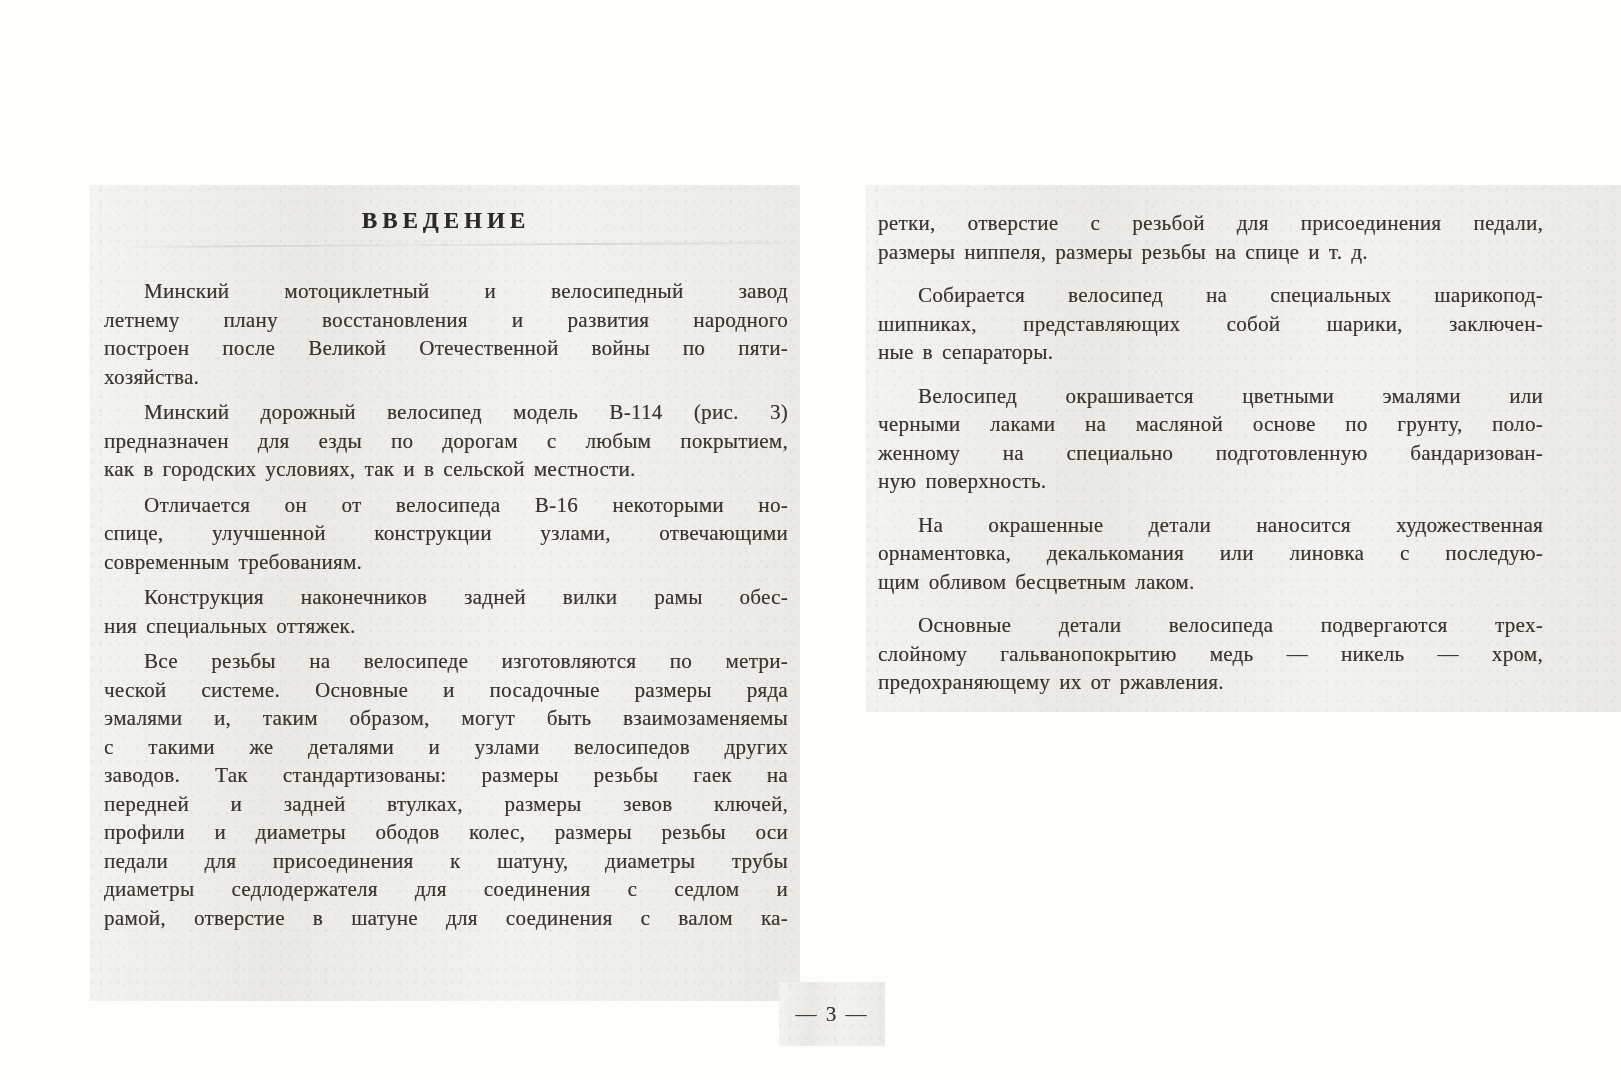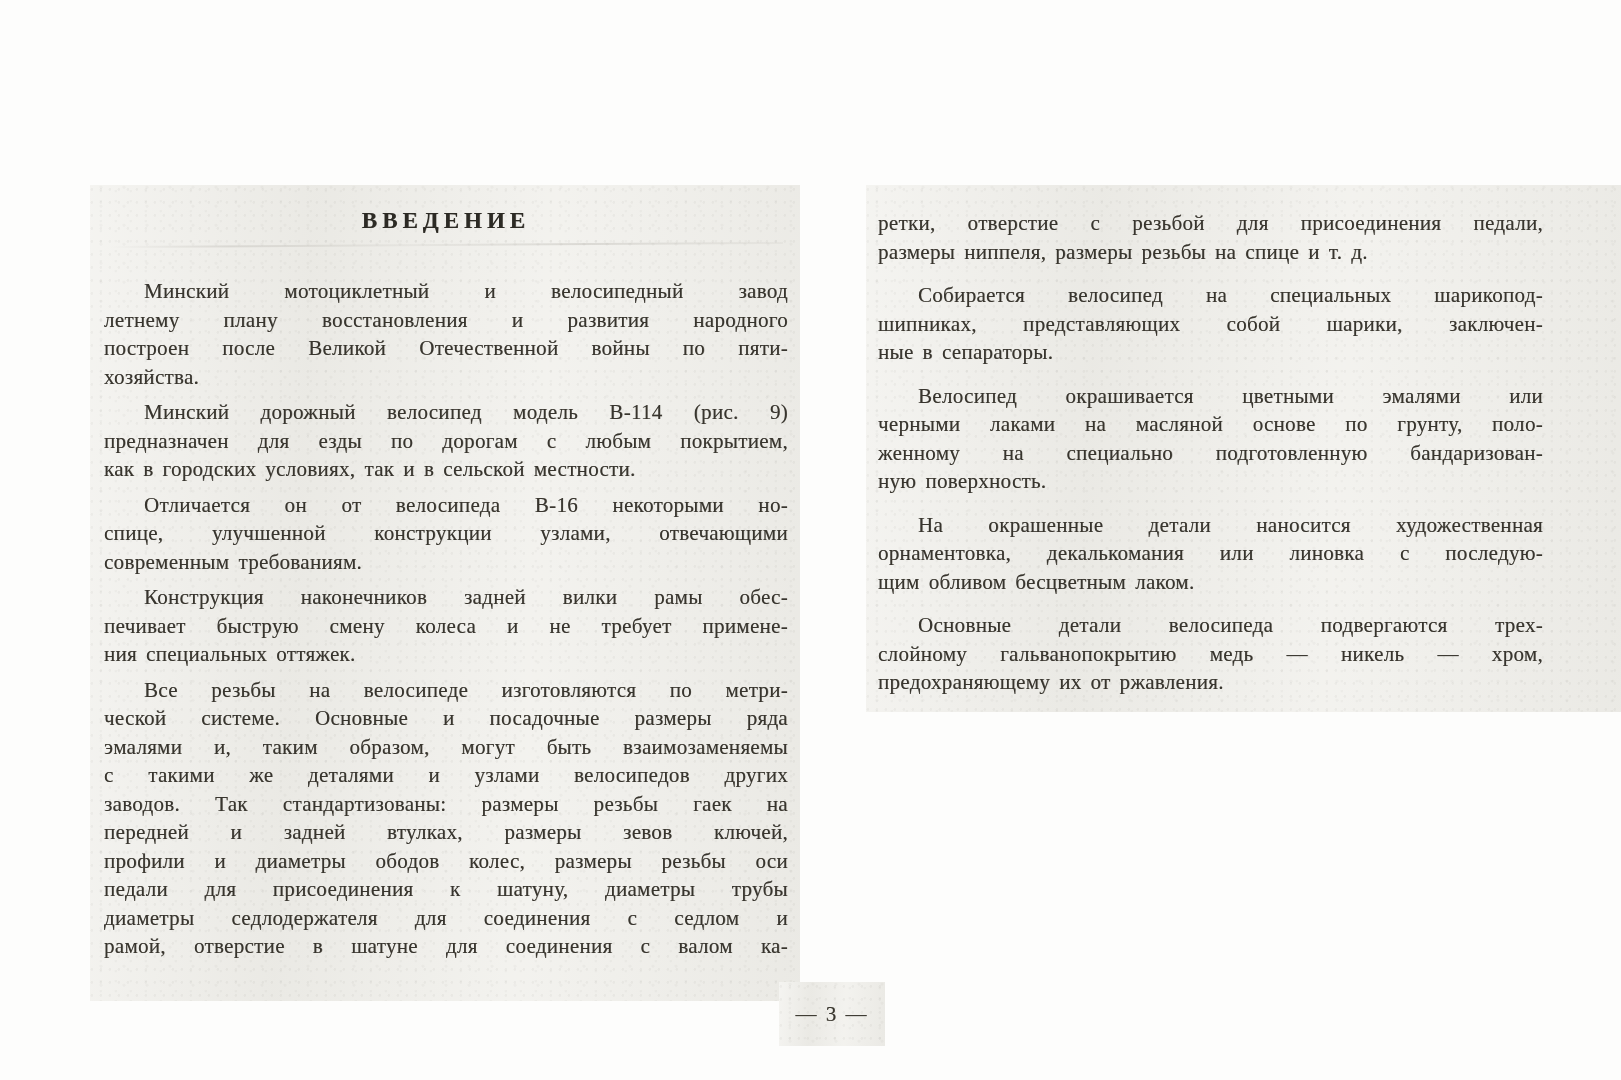--- a/index.html
+++ b/index.html
@@ -110,34 +110,33 @@
     <div class="crease"></div>
 
     <div class="para">
       <div class="line first">Минский мотоциклетный и велосипедный завод</div>
       <div class="line">летнему плану восстановления и развития народного</div>
       <div class="line">построен после Великой Отечественной войны по пяти-</div>
       <div class="line last">хозяйства.</div>
     </div>
 
     <div class="para">
-      <div class="line first">Минский дорожный велосипед модель В-114 (рис. 9)</div>
+      <div class="line first">Минский дорожный велосипед модель В-114 (рис. 3)</div>
       <div class="line">предназначен для езды по дорогам с любым покрытием,</div>
       <div class="line last">как в городских условиях, так и в сельской местности.</div>
     </div>
 
     <div class="para">
       <div class="line first">Отличается он от велосипеда В-16 некоторыми но-</div>
       <div class="line">спице, улучшенной конструкции узлами, отвечающими</div>
       <div class="line last">современным требованиям.</div>
     </div>
 
     <div class="para">
       <div class="line first">Конструкция наконечников задней вилки рамы обес-</div>
-      <div class="line">печивает быструю смену колеса и не требует примене-</div>
       <div class="line last">ния специальных оттяжек.</div>
     </div>
 
     <div class="para">
       <div class="line first">Все резьбы на велосипеде изготовляются по метри-</div>
       <div class="line">ческой системе. Основные и посадочные размеры ряда</div>
       <div class="line">эмалями и, таким образом, могут быть взаимозаменяемы</div>
       <div class="line">с такими же деталями и узлами велосипедов других</div>
       <div class="line">заводов. Так стандартизованы: размеры резьбы гаек на</div>
       <div class="line">передней и задней втулках, размеры зевов ключей,</div>

